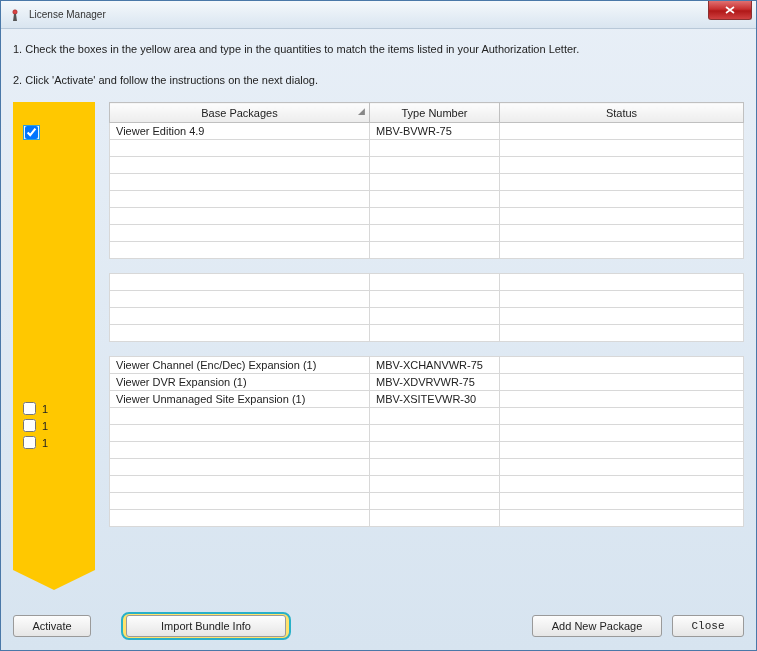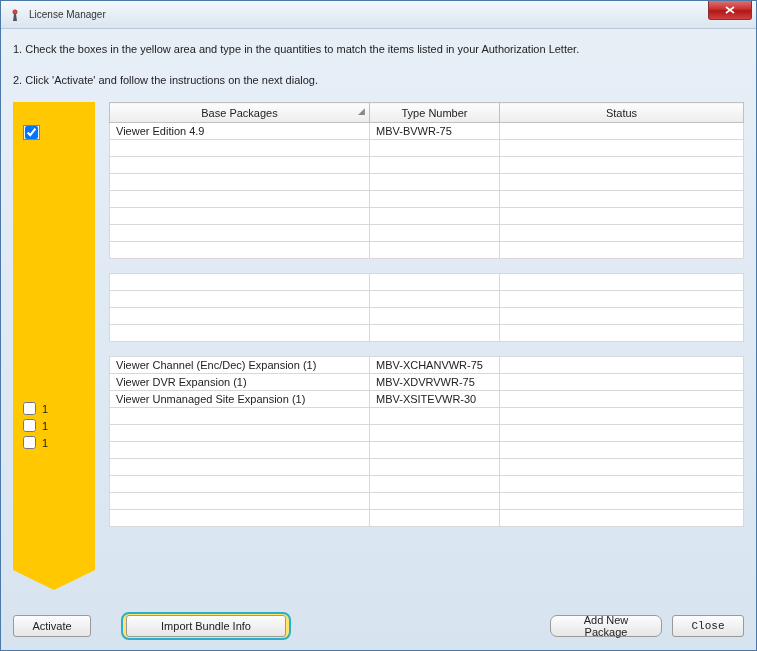--- a/index.html
+++ b/index.html
@@ -167,21 +167,21 @@
   .btn.activate { width: 78px; font-weight: normal; }
   .bundle-wrap{
     border:2px solid #29b0c8;
     background:#ffe36b;
     border-radius:8px;
     padding:1px 3px;
     margin-left: 20px;
   }
   .btn.bundle { width: 160px; }
   .spacer { flex: 1; }
-  .btn.addpkg { width: 112px; border-radius: 7px; }
+  .btn.addpkg { width: 130px; }
   .btn.close { width: 72px; font-family: Liberation Mono, monospace; }
 </style>
 </head>
 <body>
 
 <div class="window">
 
   <div class="titlebar">
     <span class="titlebar-icon">
       <svg width="14" height="14" viewBox="0 0 14 14">

